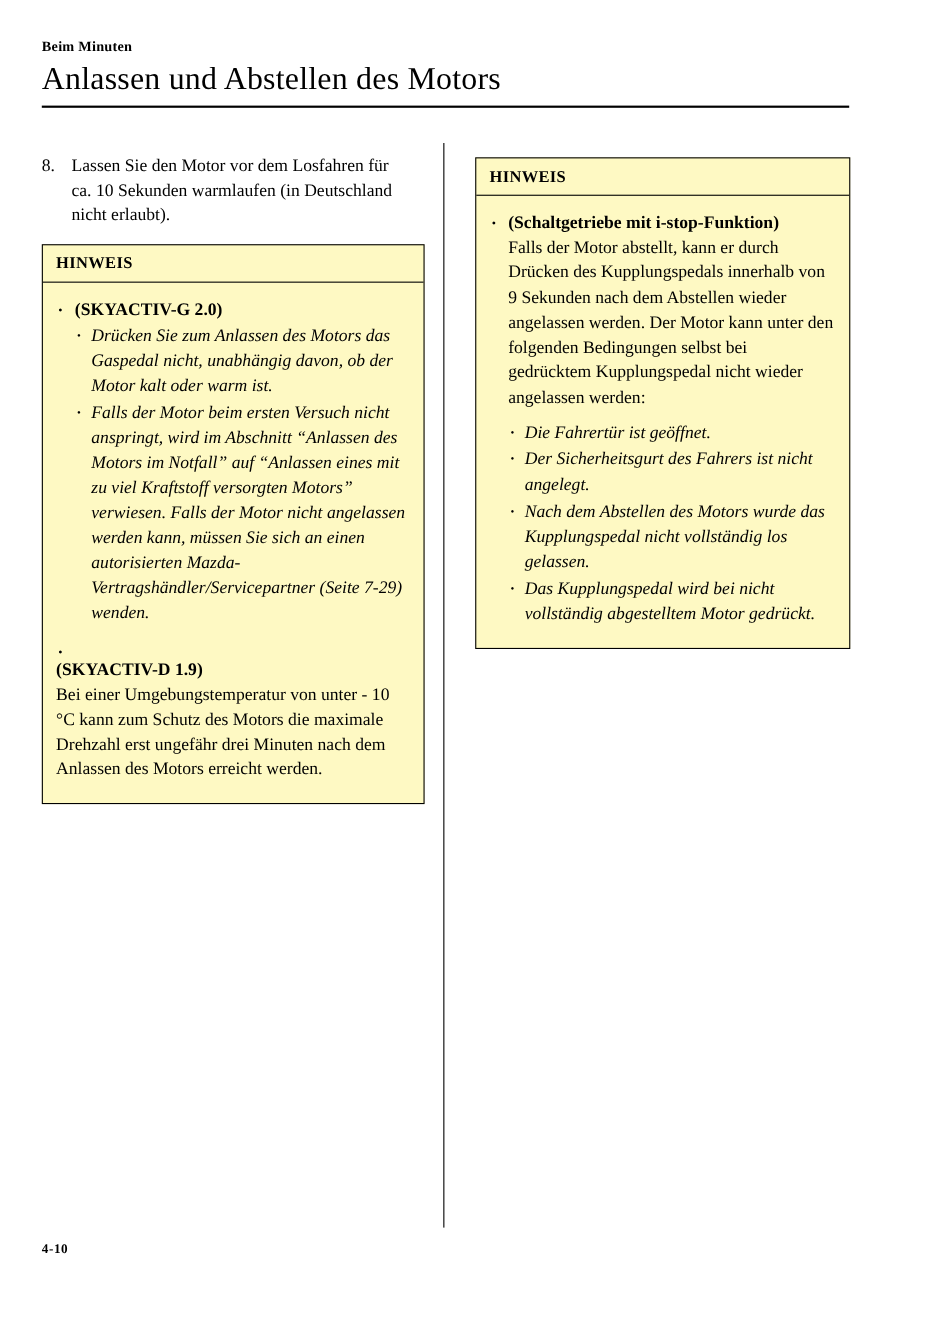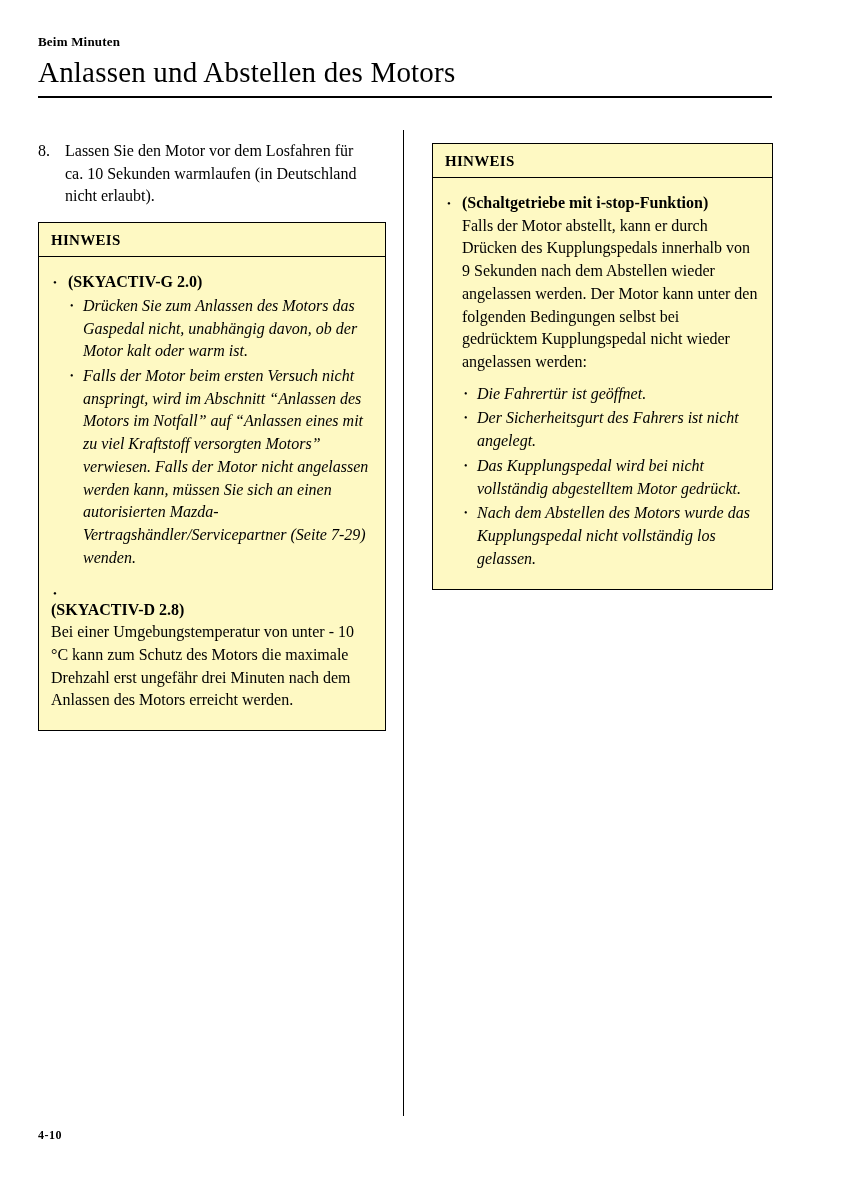--- a/index.html
+++ b/index.html
@@ -92,21 +92,21 @@
               <span class="b2"></span>
               <div class="li2-text">Falls der Motor beim ersten Versuch nicht anspringt, wird im Abschnitt “Anlassen des Motors im Notfall” auf “Anlassen eines mit zu viel Kraftstoff versorgten Motors” verwiesen. Falls der Motor nicht angelassen werden kann, müssen Sie sich an einen autorisierten Mazda-Vertragshändler/Servicepartner (Seite 7-29) wenden.</div>
             </div>
           </div>
         </div>
       </div>
 
       <div class="li1">
         <span class="b1"></span>
         <div class="li1-body">
-          <div class="li-heading">(SKYACTIV-D 2.8)</div>
+          <div class="li-heading">(SKYACTIV-D 1.9)</div>
           <div class="li-text">Bei einer Umgebungstemperatur von unter - 10 °C kann zum Schutz des Motors die maximale Drehzahl erst ungefähr drei Minuten nach dem Anlassen des Motors erreicht werden.</div>
         </div>
       </div>
 
     </div>
   </div>
 </div>
 
 <div class="right-col">
   <div class="note-box">
@@ -122,25 +122,25 @@
             <div class="li2">
               <span class="b2"></span>
               <div class="li2-text">Die Fahrertür ist geöffnet.</div>
             </div>
             <div class="li2">
               <span class="b2"></span>
               <div class="li2-text">Der Sicherheitsgurt des Fahrers ist nicht angelegt.</div>
             </div>
             <div class="li2">
               <span class="b2"></span>
-              <div class="li2-text">Das Kupplungspedal wird bei nicht vollständig abgestelltem Motor gedrückt.</div>
+              <div class="li2-text">Nach dem Abstellen des Motors wurde das Kupplungspedal nicht vollständig los gelassen.</div>
             </div>
             <div class="li2">
               <span class="b2"></span>
-              <div class="li2-text">Nach dem Abstellen des Motors wurde das Kupplungspedal nicht vollständig los gelassen.</div>
+              <div class="li2-text">Das Kupplungspedal wird bei nicht vollständig abgestelltem Motor gedrückt.</div>
             </div>
           </div>
         </div>
       </div>
 
     </div>
   </div>
 </div>
 
 <div class="footer">4-10</div>

